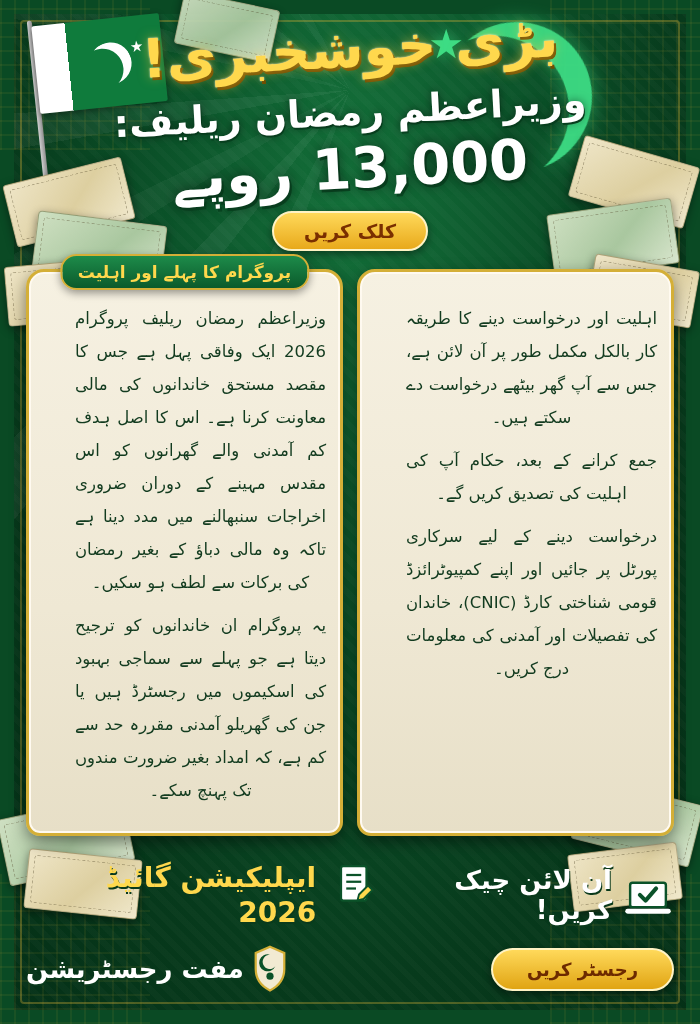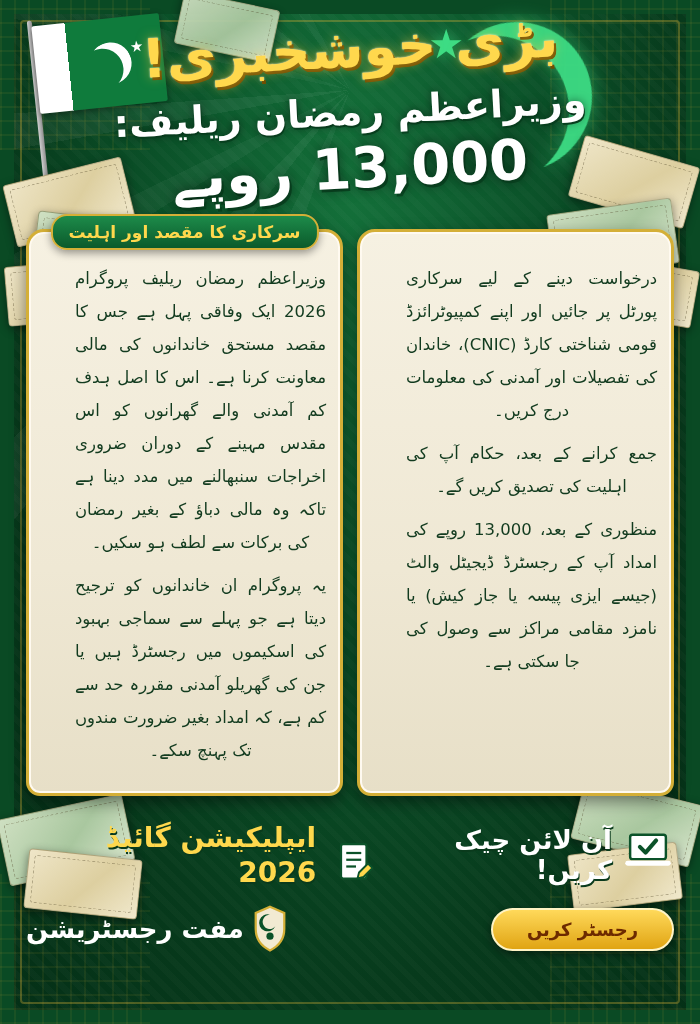--- a/index.html
+++ b/index.html
@@ -267,56 +267,57 @@
   <div class="note tan n7"></div>
   <div class="note green n8"></div>
   <div class="note tan n9"></div>
   <div class="note green n10"></div>
   <div class="note tan n11"></div>
 
   <div class="headline">
     <div class="title-main">بڑی خوشخبری!</div>
     <div class="title-sub">وزیراعظم رمضان ریلیف:</div>
     <div class="amount">13,000 روپے</div>
+    <div class="click-pill">کلک کریں</div>
   </div>
 
   <div class="panels">
 
     <div class="panel">
       <div class="panel-body">
+        <p>اہلیت اور درخواست دینے کا طریقہ کار بالکل مکمل طور پر آن لائن ہے، جس سے آپ گھر بیٹھے درخواست دے سکتے ہیں۔</p>
+        <p>جمع کرانے کے بعد، حکام آپ کی اہلیت کی تصدیق کریں گے۔</p>
         <p>درخواست دینے کے لیے سرکاری پورٹل پر جائیں اور اپنے کمپیوٹرائزڈ قومی شناختی کارڈ (CNIC)، خاندان کی تفصیلات اور آمدنی کی معلومات درج کریں۔</p>
-        <p>جمع کرانے کے بعد، حکام آپ کی اہلیت کی تصدیق کریں گے۔</p>
-        <p>منظوری کے بعد، 13,000 روپے کی امداد آپ کے رجسٹرڈ ڈیجیٹل والٹ (جیسے ایزی پیسہ یا جاز کیش) یا نامزد مقامی مراکز سے وصول کی جا سکتی ہے۔</p>
       </div>
     </div>
 
     <div class="panel">
-      <div class="panel-head">سرکاری کا مقصد اور اہلیت</div>
+      <div class="panel-head">پروگرام کا پہلے اور اہلیت</div>
       <div class="panel-body">
         <p>وزیراعظم رمضان ریلیف پروگرام 2026 ایک وفاقی پہل ہے جس کا مقصد مستحق خاندانوں کی مالی معاونت کرنا ہے۔ اس کا اصل ہدف کم آمدنی والے گھرانوں کو اس مقدس مہینے کے دوران ضروری اخراجات سنبھالنے میں مدد دینا ہے تاکہ وہ مالی دباؤ کے بغیر رمضان کی برکات سے لطف ہو سکیں۔</p>
         <p>یہ پروگرام ان خاندانوں کو ترجیح دیتا ہے جو پہلے سے سماجی بہبود کی اسکیموں میں رجسٹرڈ ہیں یا جن کی گھریلو آمدنی مقررہ حد سے کم ہے، کہ امداد بغیر ضرورت مندوں تک پہنچ سکے۔</p>
       </div>
     </div>
 
   </div>
 
   <div class="bottom">
 
     <div class="b-row">
-      <div style="display:flex;align-items:flex-start;gap:10px;">
+      <div style="display:flex;align-items:flex-end;gap:10px;">
         <span class="icon-laptop">
           <svg viewBox="0 0 64 64" width="52" height="52" aria-hidden="true">
             <rect x="10" y="12" width="44" height="30" rx="3" fill="#ffffff" stroke="#0b5229" stroke-width="3"></rect>
             <path d="M22 27 l7 7 l13 -15" fill="none" stroke="#0b5229" stroke-width="5" stroke-linecap="round" stroke-linejoin="round"></path>
             <rect x="4" y="44" width="56" height="6" rx="3" fill="#ffffff"></rect>
           </svg>
         </span>
         <span class="b-right-text">آن لائن چیک کریں!</span>
       </div>
-      <div style="display:flex;align-items:flex-end;gap:10px;">
+      <div style="display:flex;align-items:flex-start;gap:10px;">
         <span class="icon-doc">
           <svg viewBox="0 0 64 64" width="48" height="48" aria-hidden="true">
             <rect x="16" y="8" width="34" height="46" rx="3" fill="#ffffff" stroke="#0b5229" stroke-width="3"></rect>
             <line x1="23" y1="20" x2="43" y2="20" stroke="#0b5229" stroke-width="3"></line>
             <line x1="23" y1="29" x2="43" y2="29" stroke="#0b5229" stroke-width="3"></line>
             <line x1="23" y1="38" x2="36" y2="38" stroke="#0b5229" stroke-width="3"></line>
             <path d="M40 46 l12 -12 l6 6 l-12 12 l-8 2 z" fill="#ffd84d" stroke="#0b5229" stroke-width="2.5" stroke-linejoin="round"></path>
           </svg>
         </span>
         <span class="b-left-text">ایپلیکیشن گائیڈ 2026</span>

